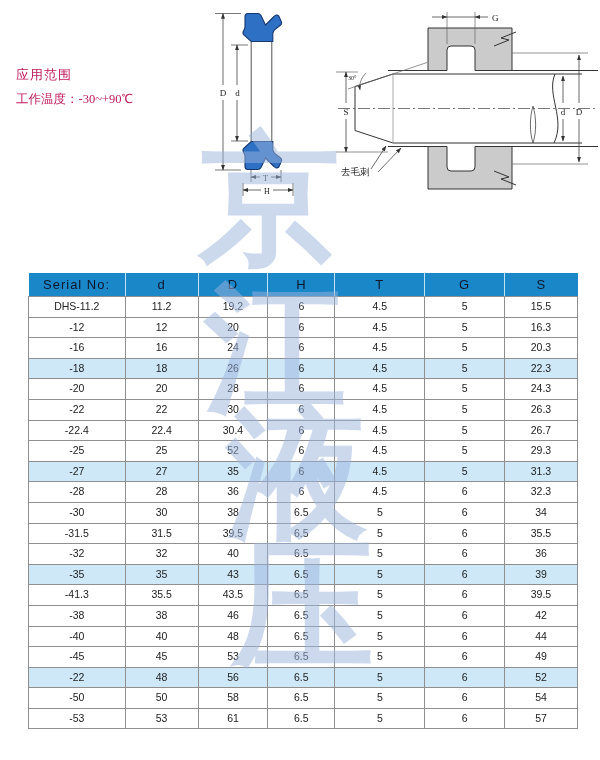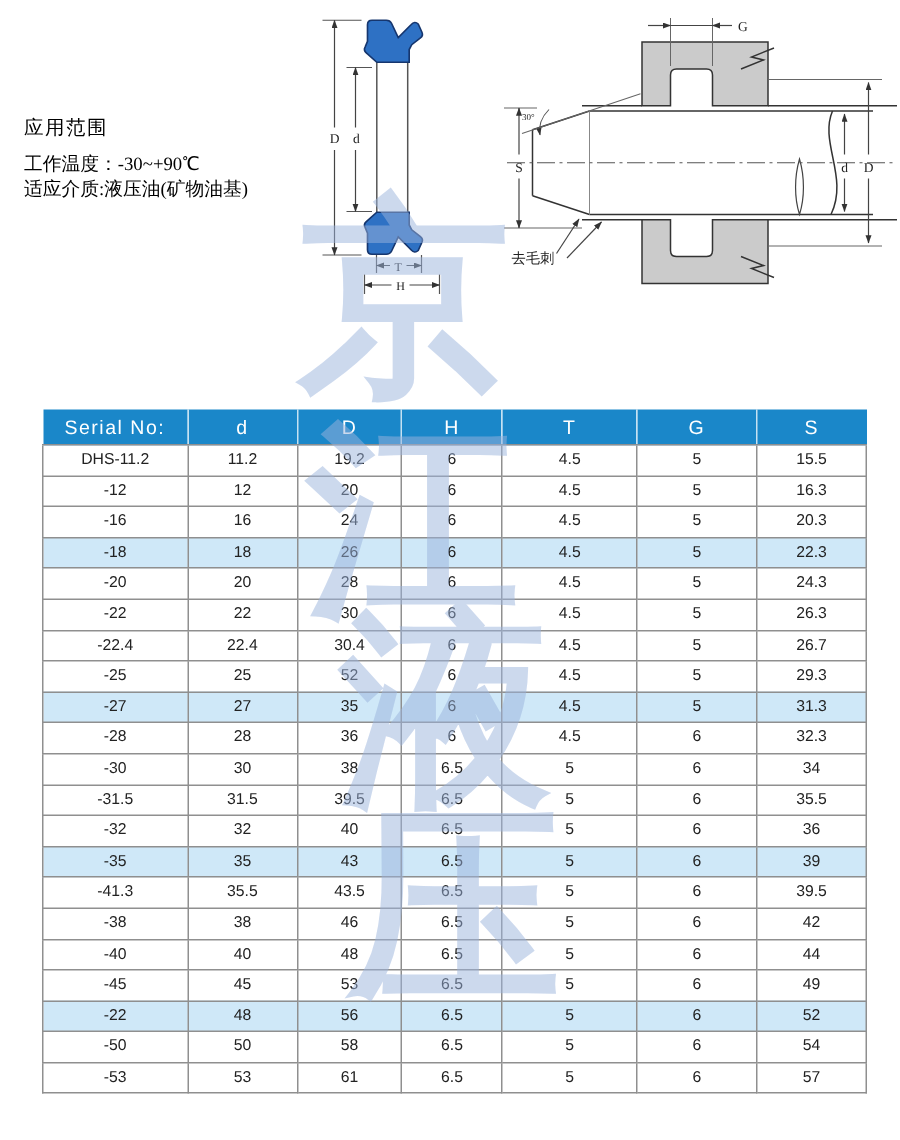--- a/index.html
+++ b/index.html
@@ -1,20 +1,20 @@
 <!DOCTYPE html>
 <html style="--header-bg: #1a87c9; --hl-bg: #cfe8f8;"><head>
 <meta charset="utf-8">
 <style>
   html,body{margin:0;padding:0;background:#e8e8e8;}
   #screen{position:relative;width:600px;height:760px;background:#fff;overflow:hidden;
           font-family:"Liberation Sans",sans-serif;}
 
   
-  .specs{position:absolute;left:16px;top:76px;width:210px;color:#000000;
+  .specs{position:absolute;left:16px;top:66px;width:210px;color:#be185d;
          font-family:"Liberation Serif",serif;}
   .specs .heading{font-size:13px;margin:0 0 7px 0;letter-spacing:1px;}
   .specs .line{font-size:12.5px;line-height:16px;margin:0 0 1px 0;white-space:nowrap;}
 
   
   .svgwrap{position:absolute;}
   svg text{font-family:"Liberation Serif",serif;fill:#222;}
 
   
   .watermark{position:absolute;left:0;top:0;width:600px;height:760px;z-index:5;
@@ -23,37 +23,36 @@
                   font-family:"DejaVu Serif",serif;}
 
   
   .tblwrap{position:absolute;left:28px;top:273px;width:550px;}
   table.data{border-collapse:collapse;table-layout:fixed;width:550px;
              font-size:10.5px;color:#222;}
   table.data col.c0{width:17.6%}table.data col.c1{width:13.3%}
   table.data col.c2{width:12.7%}table.data col.c3{width:12.2%}
   table.data col.c4{width:16.4%}table.data col.c5{width:14.5%}
   table.data col.c6{width:13.3%}
-  table.data th{background:var(--header-bg,#1a87c9);color:#ffffff;font-weight:normal;
+  table.data th{background:var(--header-bg,#1a87c9);color:#0f172a;font-weight:normal;
                 font-size:13px;height:23px;padding:0;letter-spacing:1px;
                 border-bottom:1px solid #8f8f8f;border-left:1px solid rgba(255,255,255,.75);}
   table.data th:first-child{border-left:none;}
   table.data td{border:1px solid #8f8f8f;text-align:center;height:19.6px;
                 line-height:19.6px;padding:0;background:#fff;}
   table.data tr.hl td{background:var(--hl-bg,#cfe8f8);}
 </style>
 </head>
 <body>
 
 <div id="screen">
 
   <div class="specs">
     <p class="heading">应用范围</p>
     <p class="line">工作温度：-30~+90℃</p>
-    <p class="line">适应介质:液压油(矿物油基)</p>
   </div>
 
   <div class="svgwrap" style="left:210px;top:0;">
     <svg width="125" height="215" viewBox="0 0 125 215">
       <defs>
         <marker id="a1" markerWidth="8" markerHeight="6" refX="6.5" refY="2.5" orient="auto-start-reverse">
             <path d="M0,0L7,2.5L0,5Z" fill="#333"></path>
           </marker>
         <marker id="a1e" markerWidth="8" markerHeight="6" refX="6.5" refY="2.5" orient="auto">
             <path d="M0,0L7,2.5L0,5Z" fill="#333"></path>

